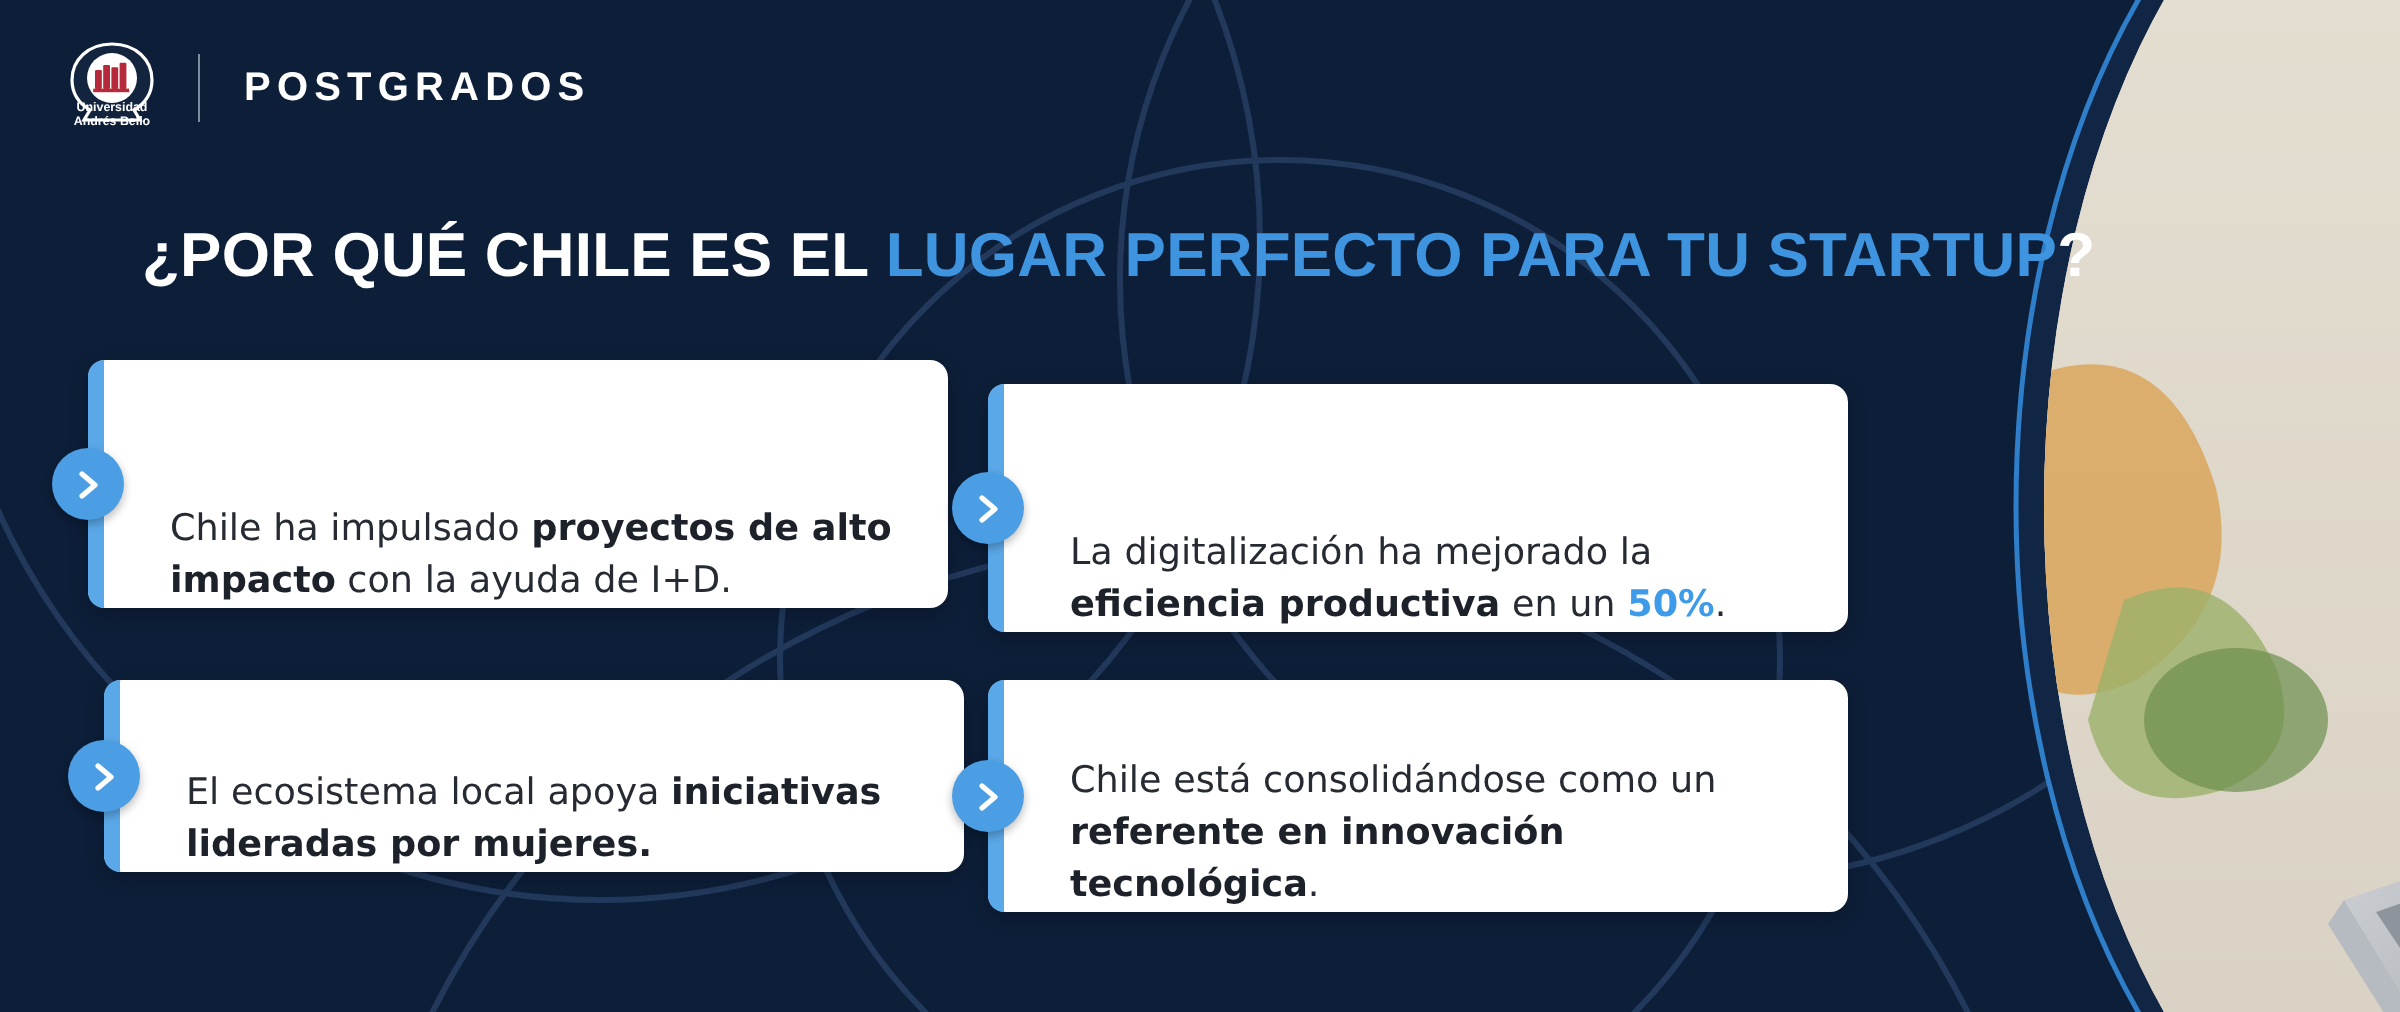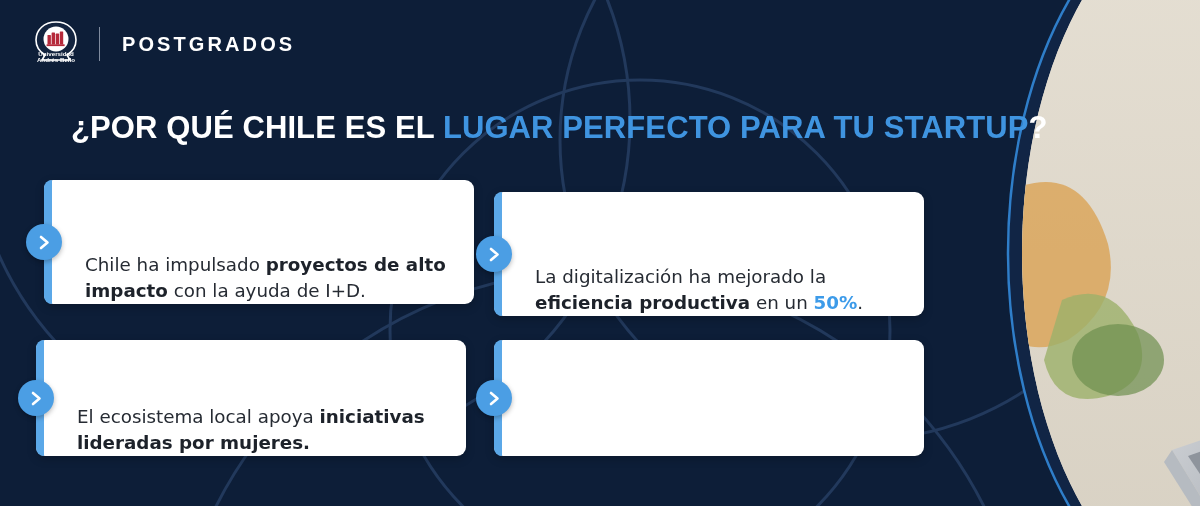--- a/index.html
+++ b/index.html
@@ -134,21 +134,21 @@
     background: #4b9ee4;
     box-shadow: 0 2px 5px rgba(0,0,0,0.28);
     display: flex;
     align-items: center;
     justify-content: center;
   }
   .chev svg { display: block; }
 
   #card-0 { left: 44px;  top: 180px; width: 430px; height: 124px; }
   #card-1 { left: 494px; top: 180px; width: 430px; height: 124px; margin-top: 12px; }
-  #card-2 { left: 36px;  top: 340px; width: 430px; height: 116px; }
+  #card-2 { left: 52px;  top: 340px; width: 430px; height: 96px; }
   #card-3 { left: 494px; top: 340px; width: 430px; height: 116px; }
 </style>
 </head>
 <body>
 
 <div id="stage">
 
   <svg class="bg-decor" viewBox="0 0 1200 506" xmlns="http://www.w3.org/2000/svg">
     <g fill="none" stroke="#22395c" stroke-width="3">
       <circle cx="600" cy="700" r="430"></circle>
@@ -311,15 +311,16 @@
     </div>
     <div class="card-text"><span>El ecosistema local apoya </span><b>iniciativas lideradas por mujeres.</b></div>
   </div>
 
   <div class="card" id="card-3">
     <div class="chev">
       <svg width="13" height="15" viewBox="0 0 13 15" xmlns="http://www.w3.org/2000/svg">
         <path d="M3 2 L9.5 7.5 L3 13" fill="none" stroke="#ffffff" stroke-width="2.6" stroke-linecap="round" stroke-linejoin="round"></path>
       </svg>
     </div>
+    <div class="card-text"><span>Chile está consolidándose como un </span><b>referente en innovación tecnológica</b><span>.</span></div>
   </div>
 
 </div>
 
 </body></html>

